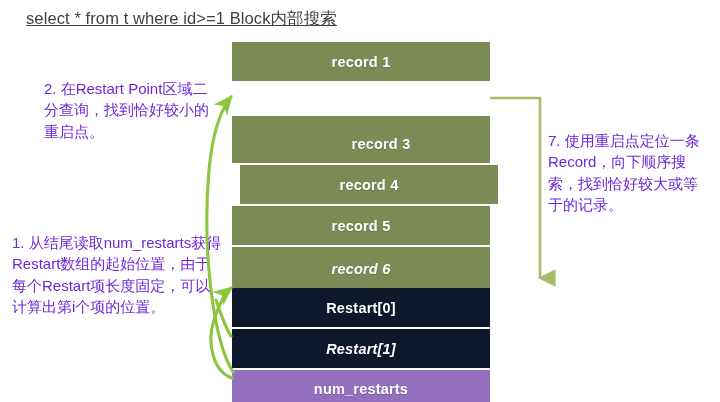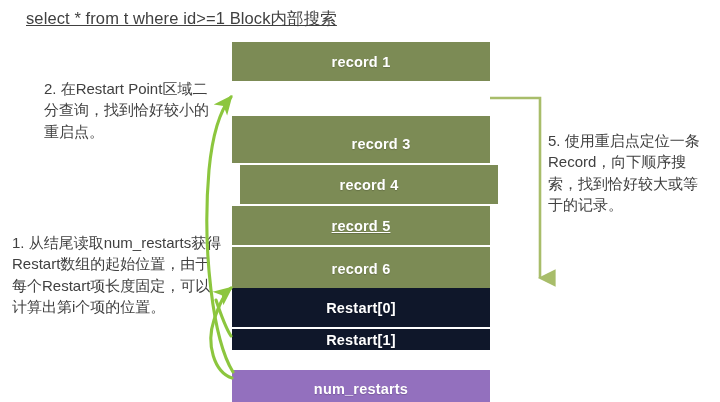--- a/index.html
+++ b/index.html
@@ -52,32 +52,32 @@
     text-shadow: 0 1px 1px rgba(0,0,0,0.18);
   }
   .row-record { background: #7c8b55; }
   .row-restart { background: #0f172a; }
   .row-numrestarts { background: #9370be; }
 
   .row-r1 { top: 0px;   height: 39px; text-align: center; }
   .row-r2 { top: 41px;  height: 38px; margin-top: 33px; }
   .row-r3 { top: 82px;  height: 39px; padding-left: 40px; }
   .row-r4 { top: 123px; height: 39px; margin-left: 8px; }
-  .row-r5 { top: 164px; height: 39px; text-decoration: underline; }
-  .row-r6 { top: 205px; height: 43px; }
+  .row-r5 { top: 164px; height: 39px; }
+  .row-r6 { top: 205px; height: 43px; font-style: italic; }
   .row-s0 { top: 246px; height: 39px; }
-  .row-s1 { top: 287px; height: 21px; }
+  .row-s1 { top: 287px; height: 39px; font-style: italic; }
   .row-nr { top: 328px; height: 38px; }
 
   
   .annotation {
     position: absolute;
     font-size: 15px;
     line-height: 1.42;
-    color: #404040;
+    color: #6d28d9;
     font-weight: 400;
   }
   #annotation-2 {
     left: 44px;
     top: 78px;
     width: 178px;
     text-align: left;
   }
   #annotation-1 {
     left: 12px;
@@ -144,21 +144,21 @@
   <div class="block-row row-numrestarts row-nr">
     <span>num_restarts</span>
   </div>
 
 </div>
 
 <div class="annotation" id="annotation-2">2. 在Restart Point区域二分查询，找到恰好较小的重启点。</div>
 
 <div class="annotation" id="annotation-1">1. 从结尾读取num_restarts获得Restart数组的起始位置，由于每个Restart项长度固定，可以计算出第i个项的位置。</div>
 
-<div class="annotation" id="annotation-3">5. 使用重启点定位一条Record，向下顺序搜索，找到恰好较大或等于的记录。</div>
+<div class="annotation" id="annotation-3">7. 使用重启点定位一条Record，向下顺序搜索，找到恰好较大或等于的记录。</div>
 
 <svg id="arrow-layer" viewBox="0 0 720 402">
   <defs>
     <marker id="head-green" markerWidth="7" markerHeight="7" refX="5.4" refY="3.1" orient="auto">
       <path d="M0,0.3 L6.2,3.1 L0,5.9 L1.6,3.1 Z" fill="#8cc63e"></path>
     </marker>
     <marker id="head-olive" markerWidth="8" markerHeight="8" refX="4" refY="6.4" orient="auto">
       <path d="M0.6,0.4 L7.4,0.4 L4,7.2 Z" fill="#a8bd6a"></path>
     </marker>
   </defs>

